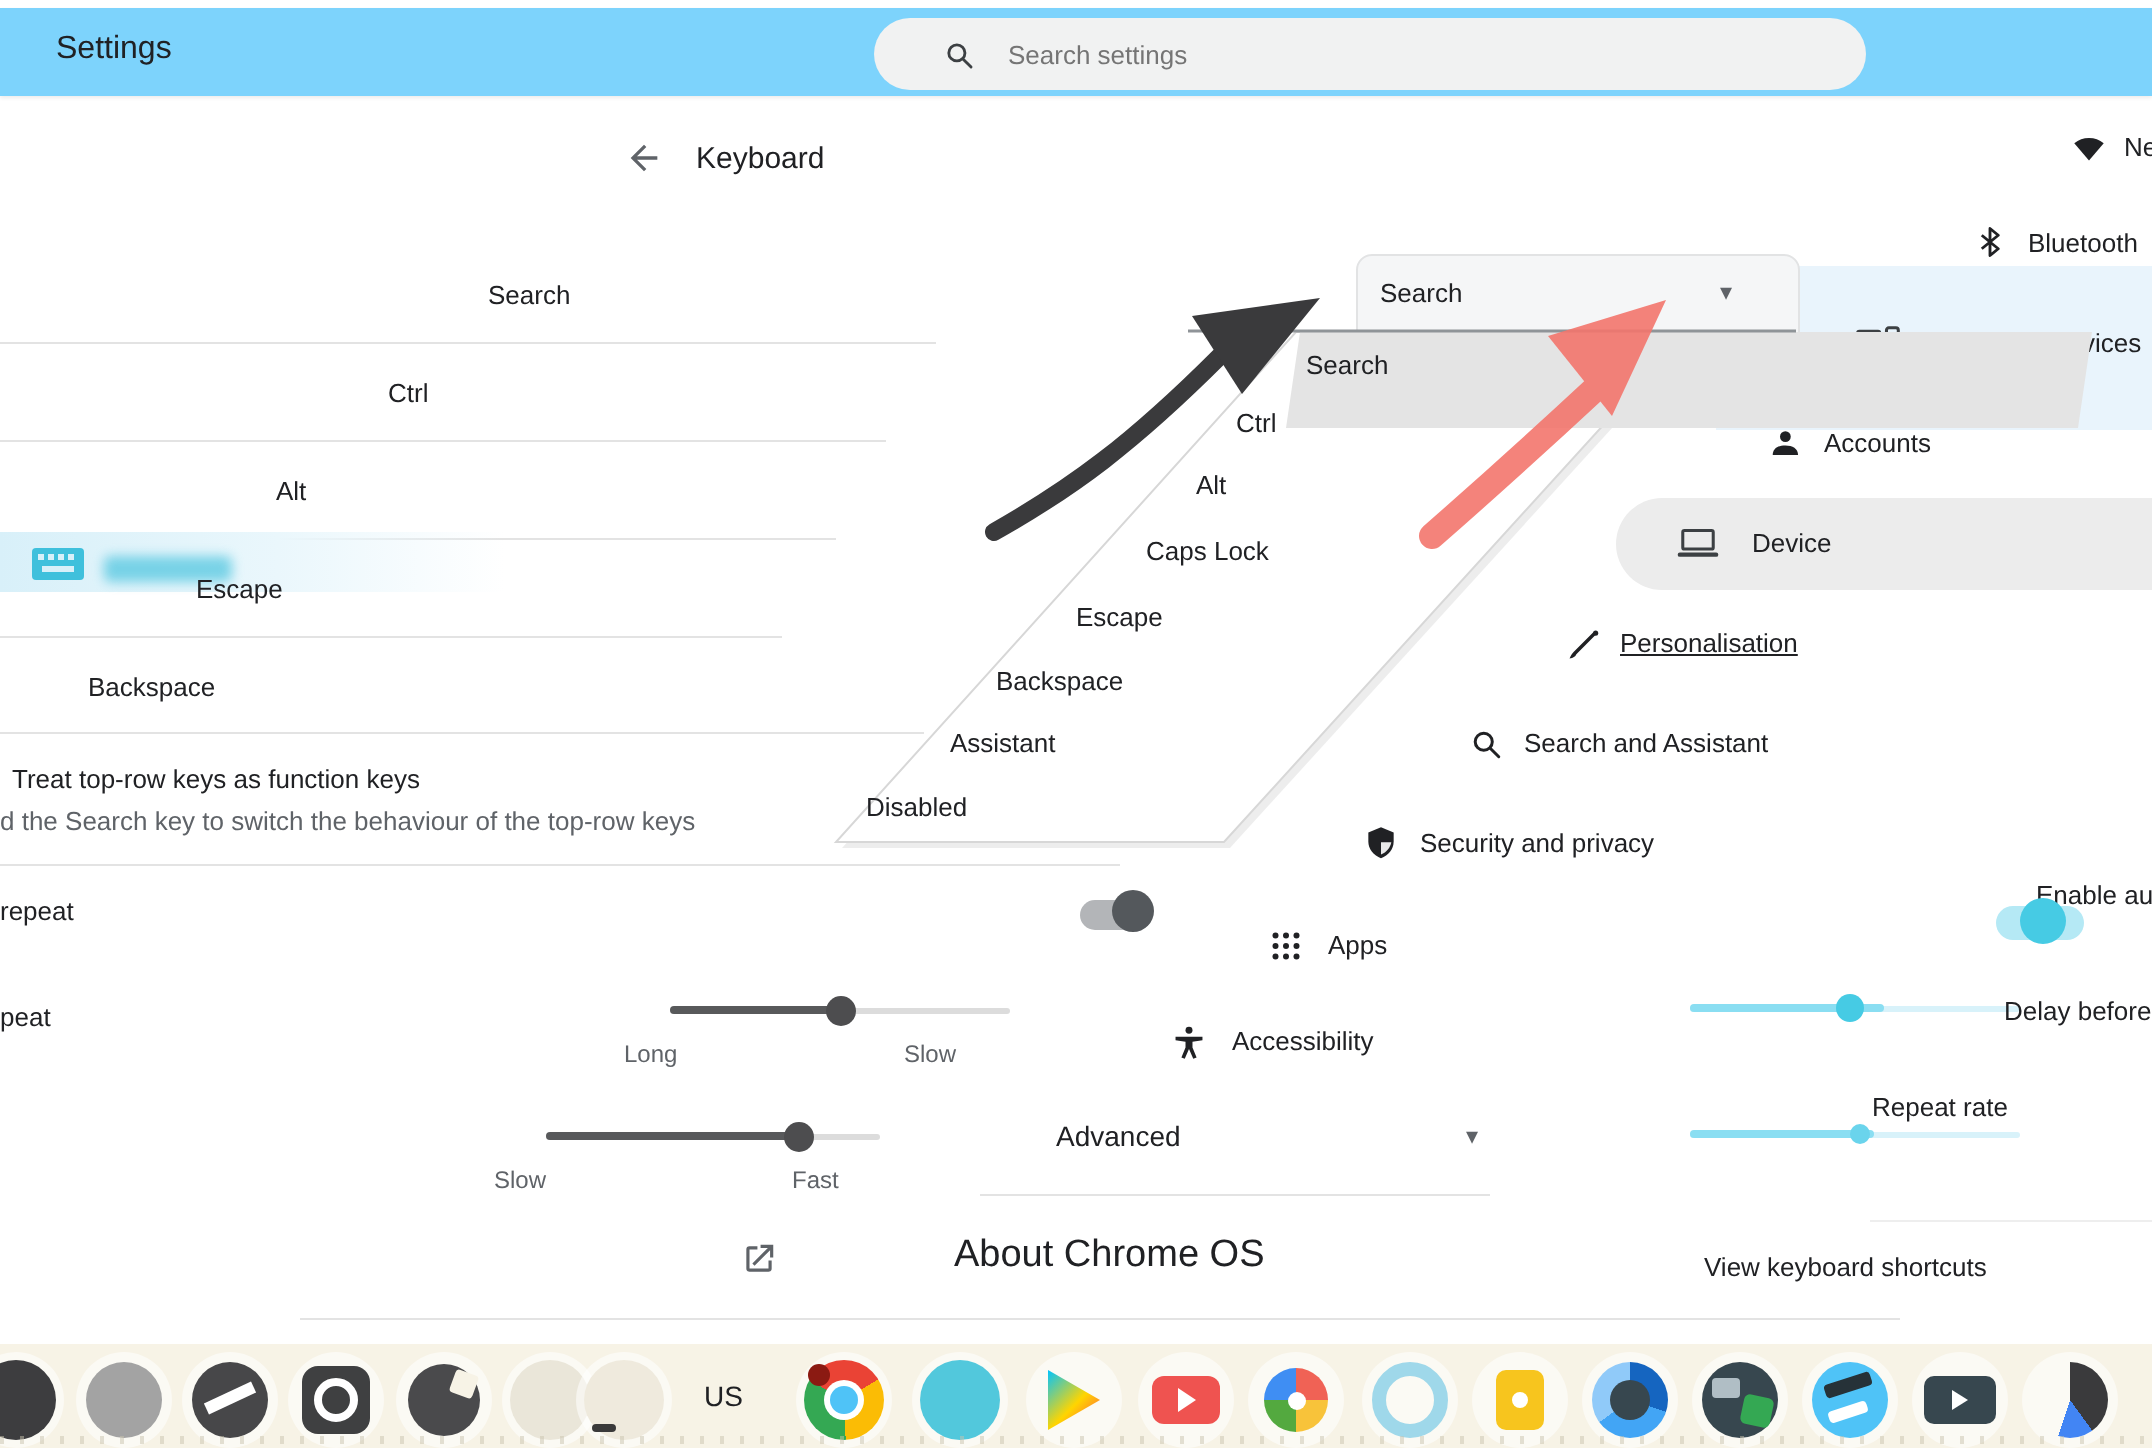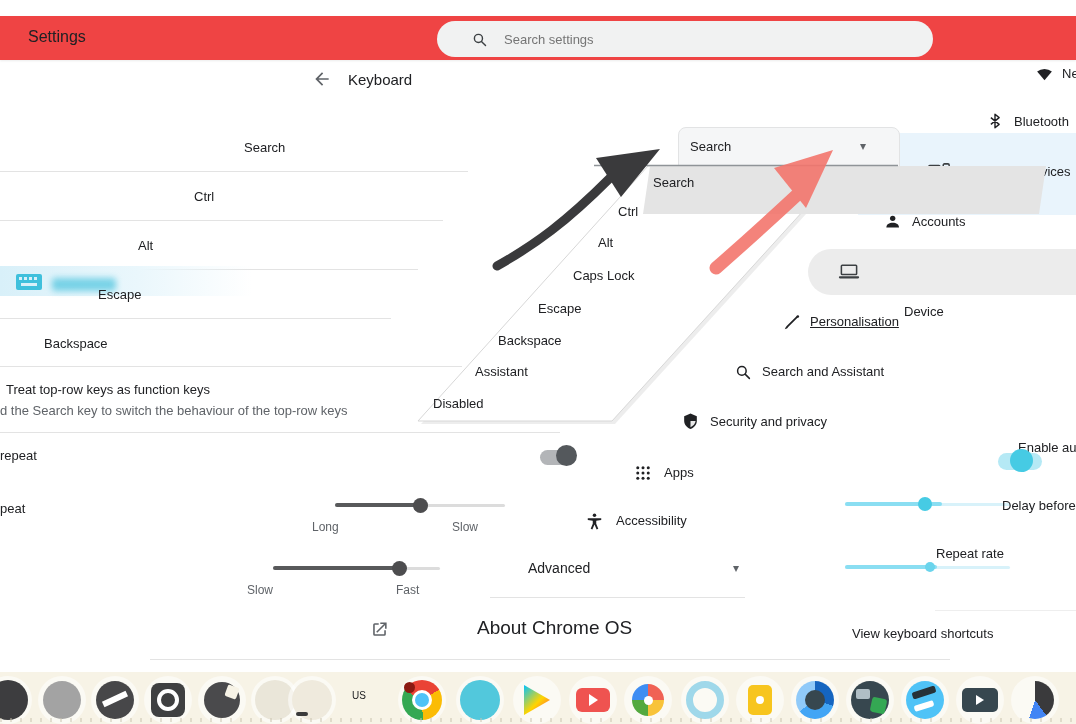--- a/index.html
+++ b/index.html
@@ -3,21 +3,21 @@
 <meta charset="utf-8">
 <style>
   html,body{margin:0;padding:0;background:#fff;}
   #screen{position:relative;width:1076px;height:724px;overflow:hidden;
           font-family:"Liberation Sans",sans-serif;color:#202124;background:#fff;}
   .abs{position:absolute;}
   .lbl{font-size:13px;color:#202124;white-space:nowrap;}
   .sub{font-size:13px;color:#5f6368;white-space:nowrap;}
   .divider{position:absolute;height:1px;background:#e3e3e3;}
   
-  .header{position:absolute;left:0;top:16px;width:1076px;height:44px;background:#ef4444;
+  .header{position:absolute;left:0;top:4px;width:1076px;height:44px;background:#7dd3fc;
           box-shadow:0 1px 2px rgba(0,0,0,.08);z-index:20;}
   .app-title{position:absolute;left:28px;top:12px;font-size:16px;font-weight:500;}
   .search-pill{position:absolute;left:437px;top:5px;width:496px;height:36px;border-radius:18px;
                background:#f1f2f2;display:flex;align-items:center;}
   .search-pill input{border:none;background:transparent;outline:none;font-family:inherit;
                font-size:13px;color:#5f6368;width:360px;}
   
   .navlbl{font-size:13px;font-weight:500;color:#202124;white-space:nowrap;}
   .device-pill{position:absolute;left:808px;top:249px;width:268px;height:46px;background:#ececec;
                border-radius:23px 0 0 23px;z-index:8;}
@@ -178,21 +178,21 @@
       </svg>
     </span>
   <span class="abs navlbl" style="left:912px;top:214px;z-index:10;">Accounts</span>
 
   <span class="abs" style="left:838px;top:263px;z-index:10;">
       <svg width="22" height="18" viewBox="0 0 26 20">
         <rect x="4" y="2" width="18" height="11" rx="1" fill="none" stroke="#3c4043" stroke-width="1.8"></rect>
         <rect x="1" y="15" width="24" height="2.6" rx="1.3" fill="#3c4043"></rect>
       </svg>
     </span>
-  <span class="abs navlbl" style="left:904px;top:264px;z-index:10;margin-top:40px;">Device</span>
+  <span class="abs navlbl" style="left:876px;top:264px;z-index:10;">Device</span>
 
   <span class="abs" style="left:782px;top:313px;z-index:10;">
       <svg width="19" height="19" viewBox="0 0 24 24">
         <path d="M3.5 20.5c2.4-.4 3.6-1.1 4.3-2.7L20.5 5 19 3.5 6.2 16.2c-1.2 1.2-1.9 2.5-2.7 4.3Z" fill="#202124"></path>
         <circle cx="20" cy="4.5" r="1.6" fill="#202124"></circle>
       </svg>
     </span>
   <span class="abs navlbl" style="left:810px;top:314px;z-index:10;text-decoration:underline;">Personalisation</span>
 
   <span class="abs" style="left:734px;top:363px;z-index:10;">
@@ -289,21 +289,21 @@
         </div>
       </div>
     <div class="app" style="left:251px;">
         <div class="g" style="width:40px;height:40px;background:#eae6d9;"></div>
       </div>
     <div class="app" style="left:288px;">
         <div class="g" style="width:40px;height:40px;background:#efeadd;position:relative;">
           <div style="position:absolute;left:4px;bottom:4px;width:12px;height:4px;background:#3a3a3a;border-radius:2px;"></div>
         </div>
       </div>
-    <span class="abs" style="left:352px;top:18px;font-size:10px;font-weight:500;color:#202124;">US</span>
+    <span class="abs" style="left:352px;top:18px;font-size:14px;font-weight:500;color:#202124;">US</span>
     <div class="app" style="left:398px;">
       <div class="g" style="width:40px;height:40px;background:conic-gradient(from -60deg,#ea4335 0 33%,#fbbc05 33% 66%,#34a853 66% 100%);position:relative;display:flex;align-items:center;justify-content:center;">
         <div class="g" style="width:20px;height:20px;background:#fff;display:flex;align-items:center;justify-content:center;">
             <div class="g" style="width:14px;height:14px;background:#4fc3f7;"></div>
           </div>
       </div>
     </div>
     <div class="abs g" style="left:404px;top:10px;width:11px;height:11px;background:#8b1a12;z-index:2;"></div>
     <div class="app" style="left:456px;">
         <div class="g" style="width:40px;height:40px;background:#52c8dc;"></div>

